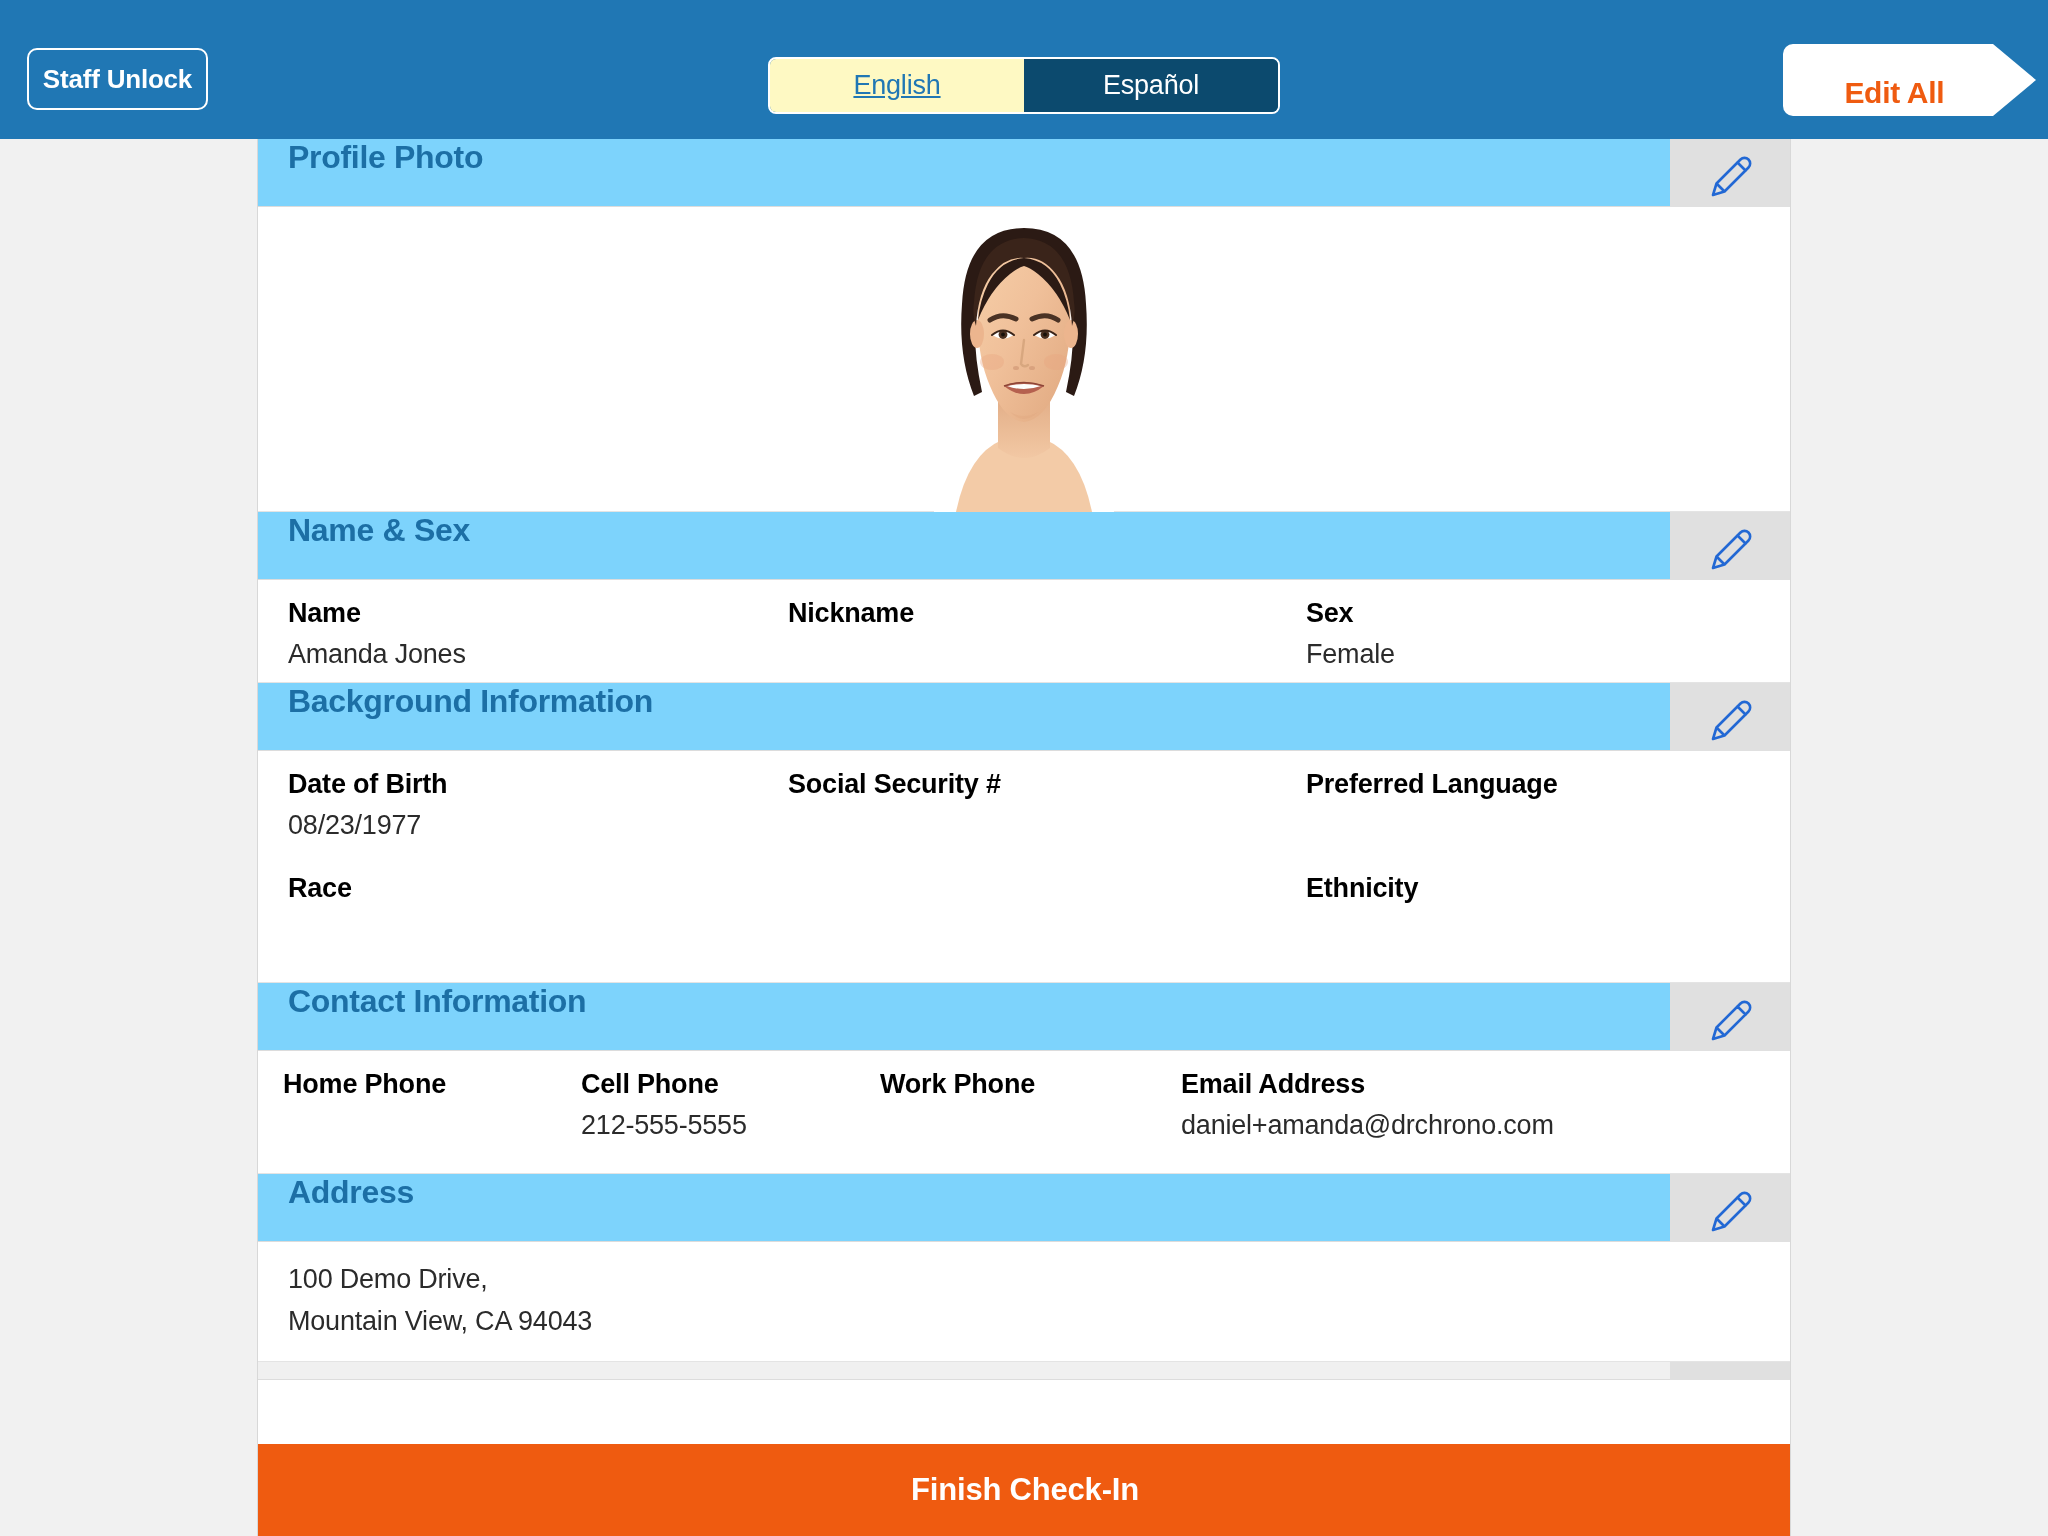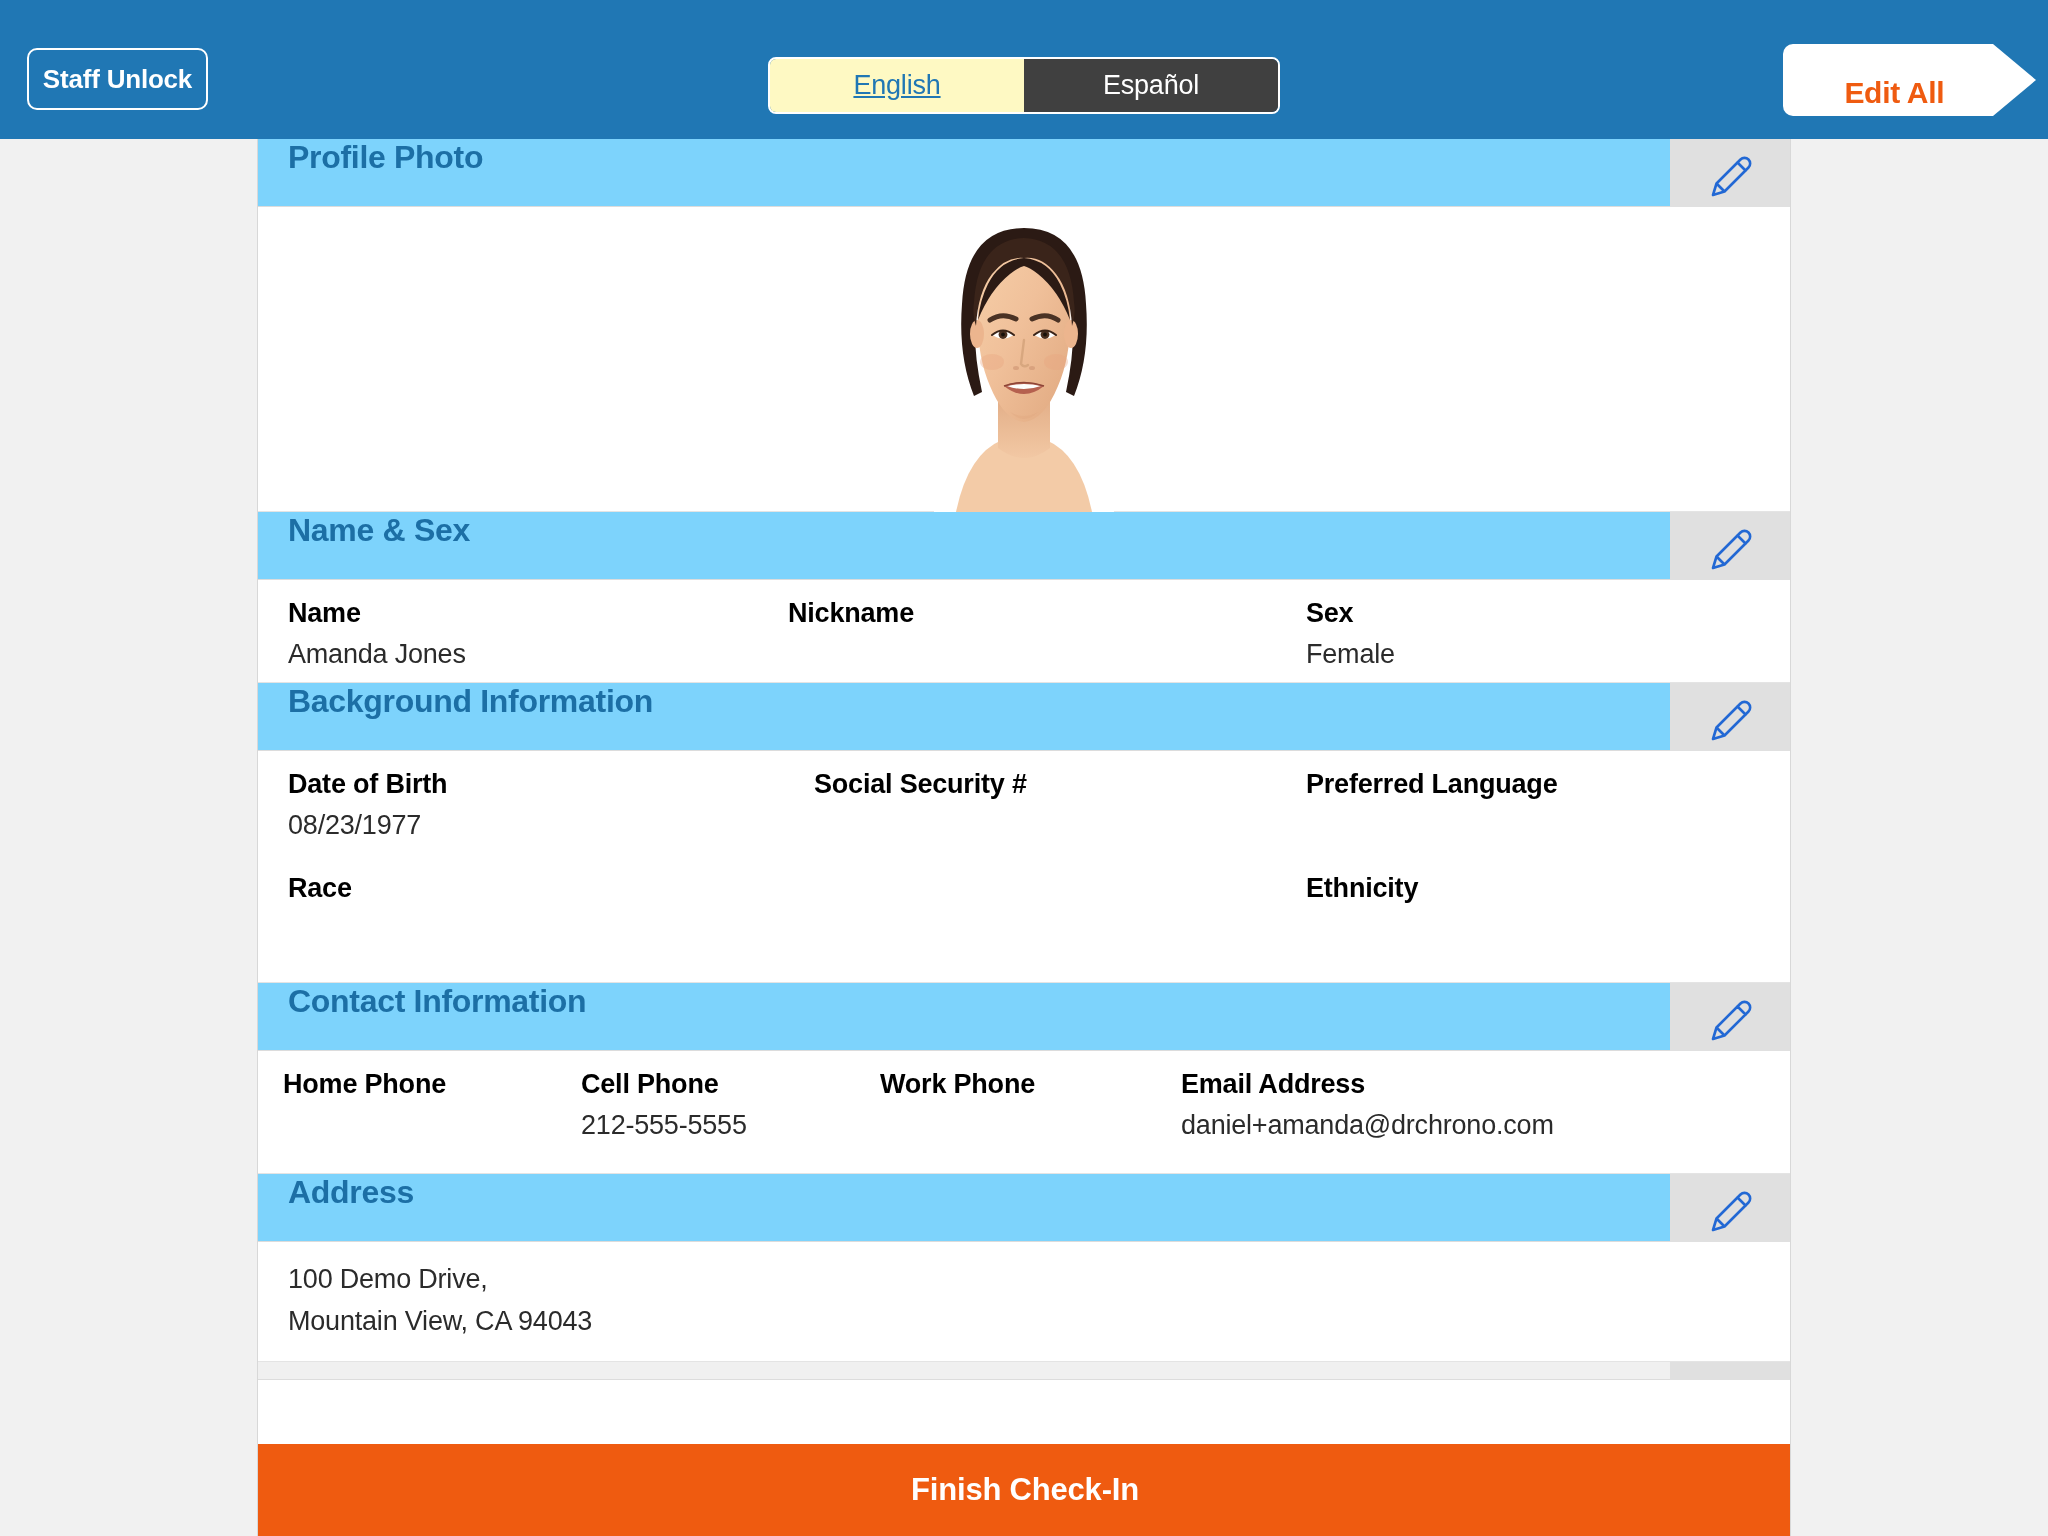--- a/index.html
+++ b/index.html
@@ -126,21 +126,21 @@
     font-size: 27px;
     cursor: pointer;
     letter-spacing: -0.2px;
   }
   .seg-item.selected {
     background: #fef9c3;
     color: #2077b4;
     text-decoration: underline;
   }
   .seg-item.unselected {
-    background: #404040;
+    background: #0c4a6e;
     color: #ffffff;
   }
 
   
   #edit-all-button {
     position: absolute;
     right: 12px; top: 44px;
     width: 253px; height: 72px;
     cursor: pointer;
   }
@@ -427,21 +427,21 @@
             <path d="M12.5 31.5 L20.5 39.5"></path>
           </g>
         </svg>
       </div>
     </div>
     <div class="section-body" style="height:232px;">
       <div class="field-col" style="left:30px; top:18px;">
         <div class="field-label">Date of Birth</div>
         <div class="field-value">08/23/1977</div>
       </div>
-      <div class="field-col" style="left:556px; top:18px;">
+      <div class="field-col" style="left:530px; top:18px;">
         <div class="field-label">Social Security #</div>
         <div class="field-value"></div>
       </div>
       <div class="field-col" style="left:1048px; top:18px;">
         <div class="field-label">Preferred Language</div>
         <div class="field-value"></div>
       </div>
       <div class="field-col" style="left:30px; top:122px;">
         <div class="field-label">Race</div>
         <div class="field-value"></div>

